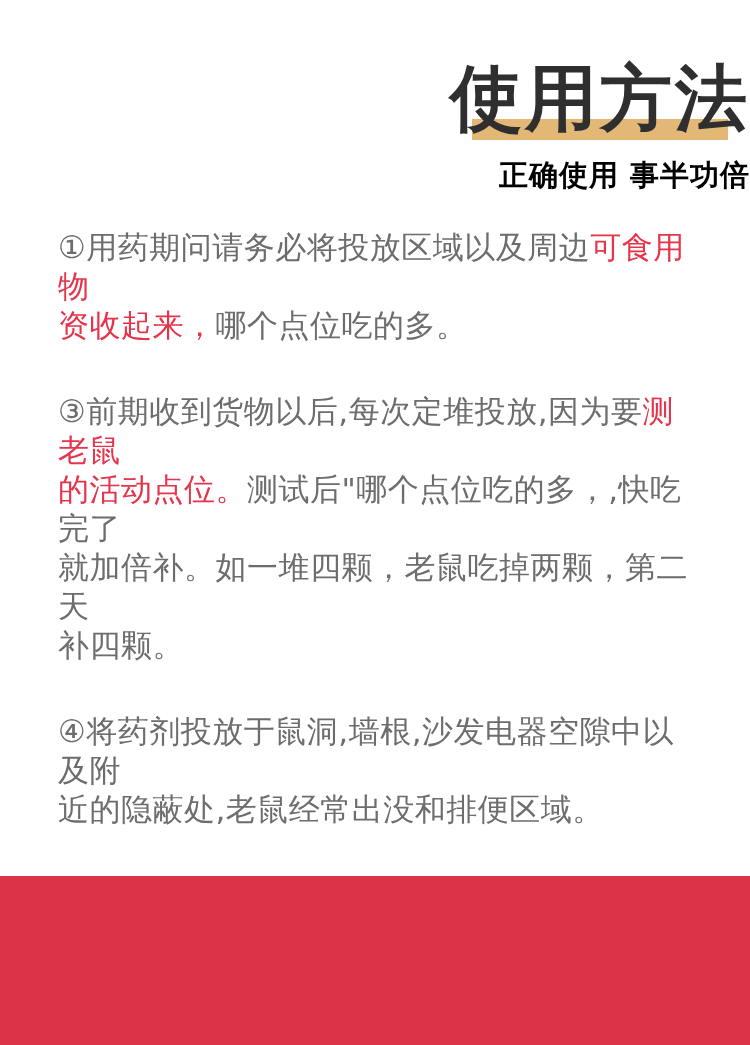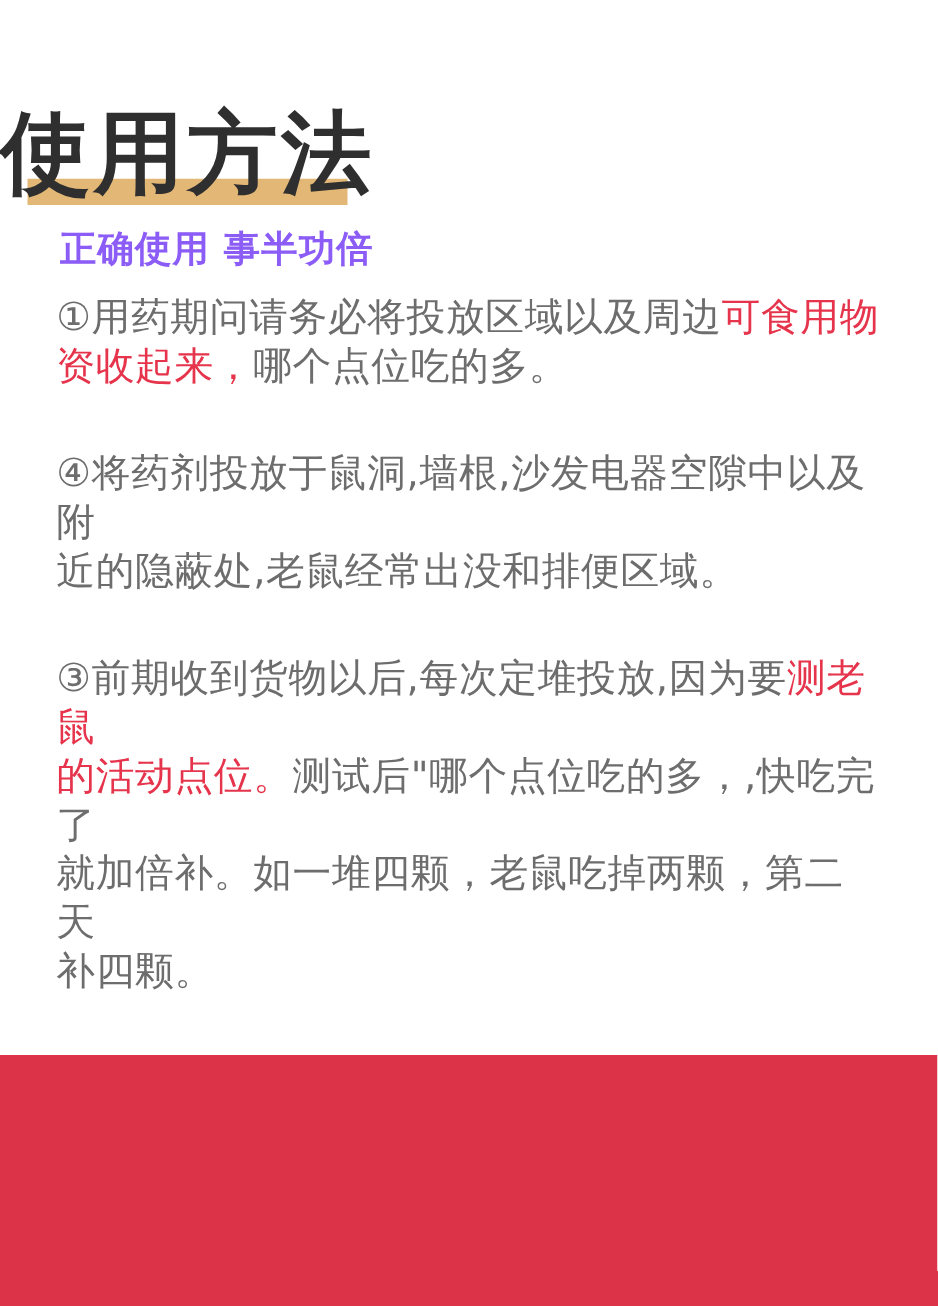--- a/index.html
+++ b/index.html
@@ -7,22 +7,22 @@
   body {
     width: 750px;
     height: 1045px;
     background: #ffffff;
     font-family: "DejaVu Sans", sans-serif;
     display: flex;
     flex-direction: column;
     overflow: hidden;
   }
   .header {
-    text-align: left;
-    padding-top: 86px;
+    text-align: right;
+    padding-top: 62px;
   }
   .title {
     position: relative;
     display: inline-block;
     font-size: 72px;
     font-weight: 900;
     color: #2f2f2f;
     letter-spacing: 3px;
     line-height: 1;
   }
@@ -37,27 +37,27 @@
     z-index: 0;
   }
   .title-text {
     position: relative;
     z-index: 1;
   }
   .subtitle {
     margin-top: 22px;
     font-size: 29px;
     font-weight: bold;
-    color: #8b5cf6;
+    color: #000000;
     letter-spacing: 1px;
     margin-left: 48px;
   }
   .instructions {
-    padding: 0 45px;
-    margin-top: 15px;
+    padding: 0 58px;
+    margin-top: 32px;
   }
   .para {
     font-size: 31px;
     line-height: 39px;
     color: #6d6d6d;
     white-space: pre-wrap;
     margin-bottom: 47px;
     letter-spacing: 0.5px;
   }
   .para .red { color: #e5344b; }
@@ -76,21 +76,21 @@
   <div class="title">
     <span class="title-band"></span>
     <span class="title-text">使用方法</span>
   </div>
   <div class="subtitle">正确使用 事半功倍</div>
 </div>
 
 <div class="instructions">
     <p class="para"><span class="">①用药期问请务必将投放区域以及周边</span><span class="red">可食用物
 资收起来，</span><span class="">哪个点位吃的多。</span></p>
-    <p class="para"><span class="">④将药剂投放于鼠洞,墙根,沙发电器空隙中以及附
-近的隐蔽处,老鼠经常出没和排便区域。</span></p>
     <p class="para"><span class="">③前期收到货物以后,每次定堆投放,因为要</span><span class="red">测老鼠
 的活动点位。</span><span class="">测试后"哪个点位吃的多，,快吃完了
 就加倍补。如一堆四颗，老鼠吃掉两颗，第二天
 补四颗。</span></p>
+    <p class="para"><span class="">④将药剂投放于鼠洞,墙根,沙发电器空隙中以及附
+近的隐蔽处,老鼠经常出没和排便区域。</span></p>
   </div>
 
 <div class="warnings"></div>
 
 </body></html>

